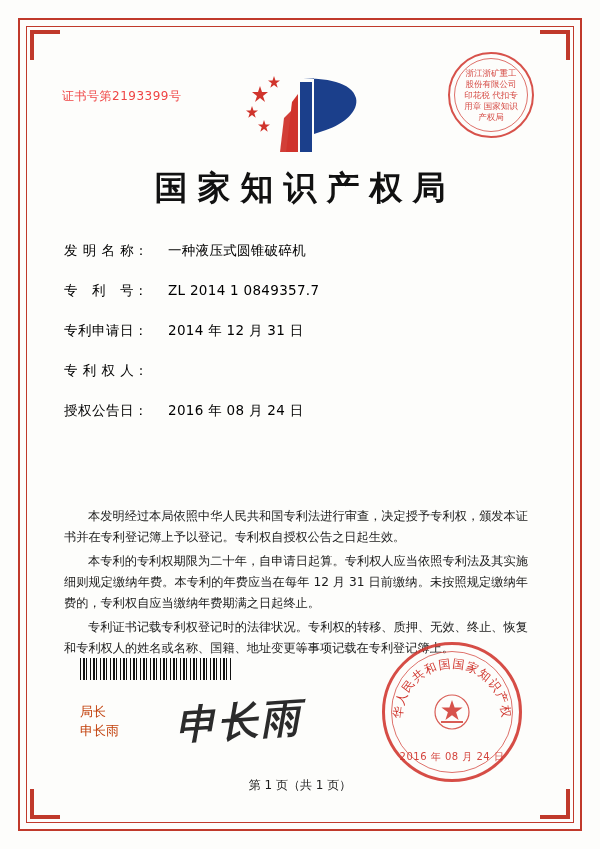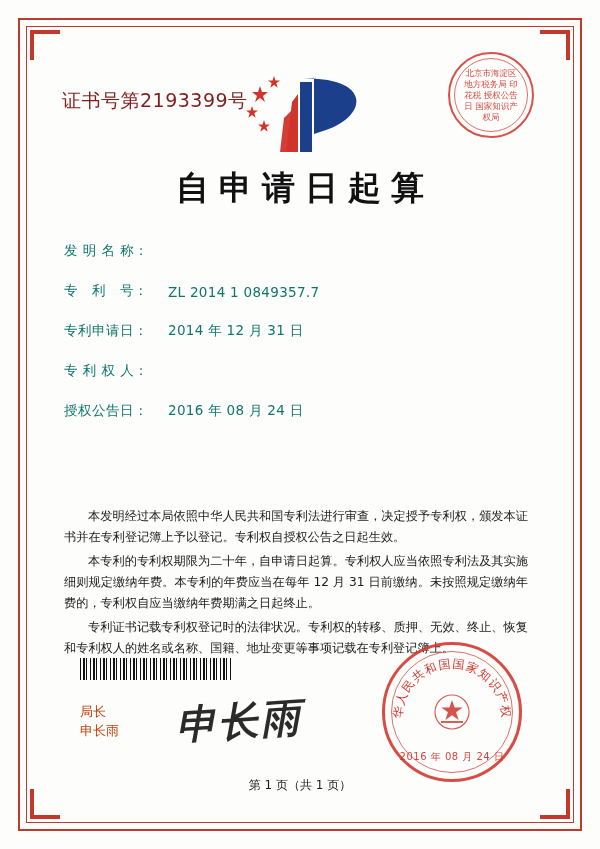--- a/index.html
+++ b/index.html
@@ -58,23 +58,23 @@
     top: 46px;
     width: 488px;
     height: 760px;
   }
 
   
   .cert-no {
     position: absolute;
     left: 6px;
     top: 42px;
-    font-size: 19px;
+    font-size: 12px;
     letter-spacing: 0.5px;
-    color: #7f1d1d;
+    color: #ef4444;
     font-family: "DejaVu Sans", "Liberation Sans", sans-serif;
   }
 
   .top-seal {
     position: absolute;
     right: 10px;
     top: 6px;
     width: 86px;
     height: 86px;
   }
@@ -133,24 +133,24 @@
   }
 
   .fields {
     position: absolute;
     left: 8px;
     top: 196px;
     right: 8px;
   }
   .field-row {
     display: flex;
-    align-items: flex-end;
+    align-items: flex-start;
     margin-bottom: 22px;
     font-size: 13.5px;
-    color: #0f766e;
+    color: #000000;
   }
   .field-label {
     width: 104px;
     flex: 0 0 104px;
     letter-spacing: 0.5px;
     white-space: nowrap;
   }
   .field-value {
     flex: 1;
     letter-spacing: 0.3px;
@@ -291,29 +291,30 @@
           <polygon points="34,4 35.5,8.5 40,8.5 36.3,11.3 37.7,15.8 34,13 30.3,15.8 31.7,11.3 28,8.5 32.5,8.5"></polygon>
           <polygon points="12,34 13.5,38.5 18,38.5 14.3,41.3 15.7,45.8 12,43 8.3,45.8 9.7,41.3 6,38.5 10.5,38.5"></polygon>
           <polygon points="24,48 25.5,52.5 30,52.5 26.3,55.3 27.7,59.8 24,57 20.3,59.8 21.7,55.3 18,52.5 22.5,52.5"></polygon>
         </g>
       </svg>
     </div>
 
     <div class="top-seal">
       <div class="ring"></div>
       <div class="ring2"></div>
-      <div class="seal-text">北京市海淀区地方税务局 印花税 授权公告日 国家知识产权局</div>
-    </div>
-
-    <div class="title">自申请日起算</div>
+      <div class="seal-text">浙江浙矿重工股份有限公司 印花税 代扣专用章 国家知识产权局</div>
+    </div>
+
+    <div class="title">国家知识产权局</div>
 
     <div class="fields">
 
       <div class="field-row">
         <div class="field-label">发 明 名 称：</div>
+        <div class="field-value">一种液压式圆锥破碎机</div>
       </div>
 
 
       <div class="field-row">
         <div class="field-label">专　利　号：</div>
         <div class="field-value">ZL 2014 1 0849357.7</div>
       </div>
 
       <div class="field-row">
         <div class="field-label">专利申请日：</div>

